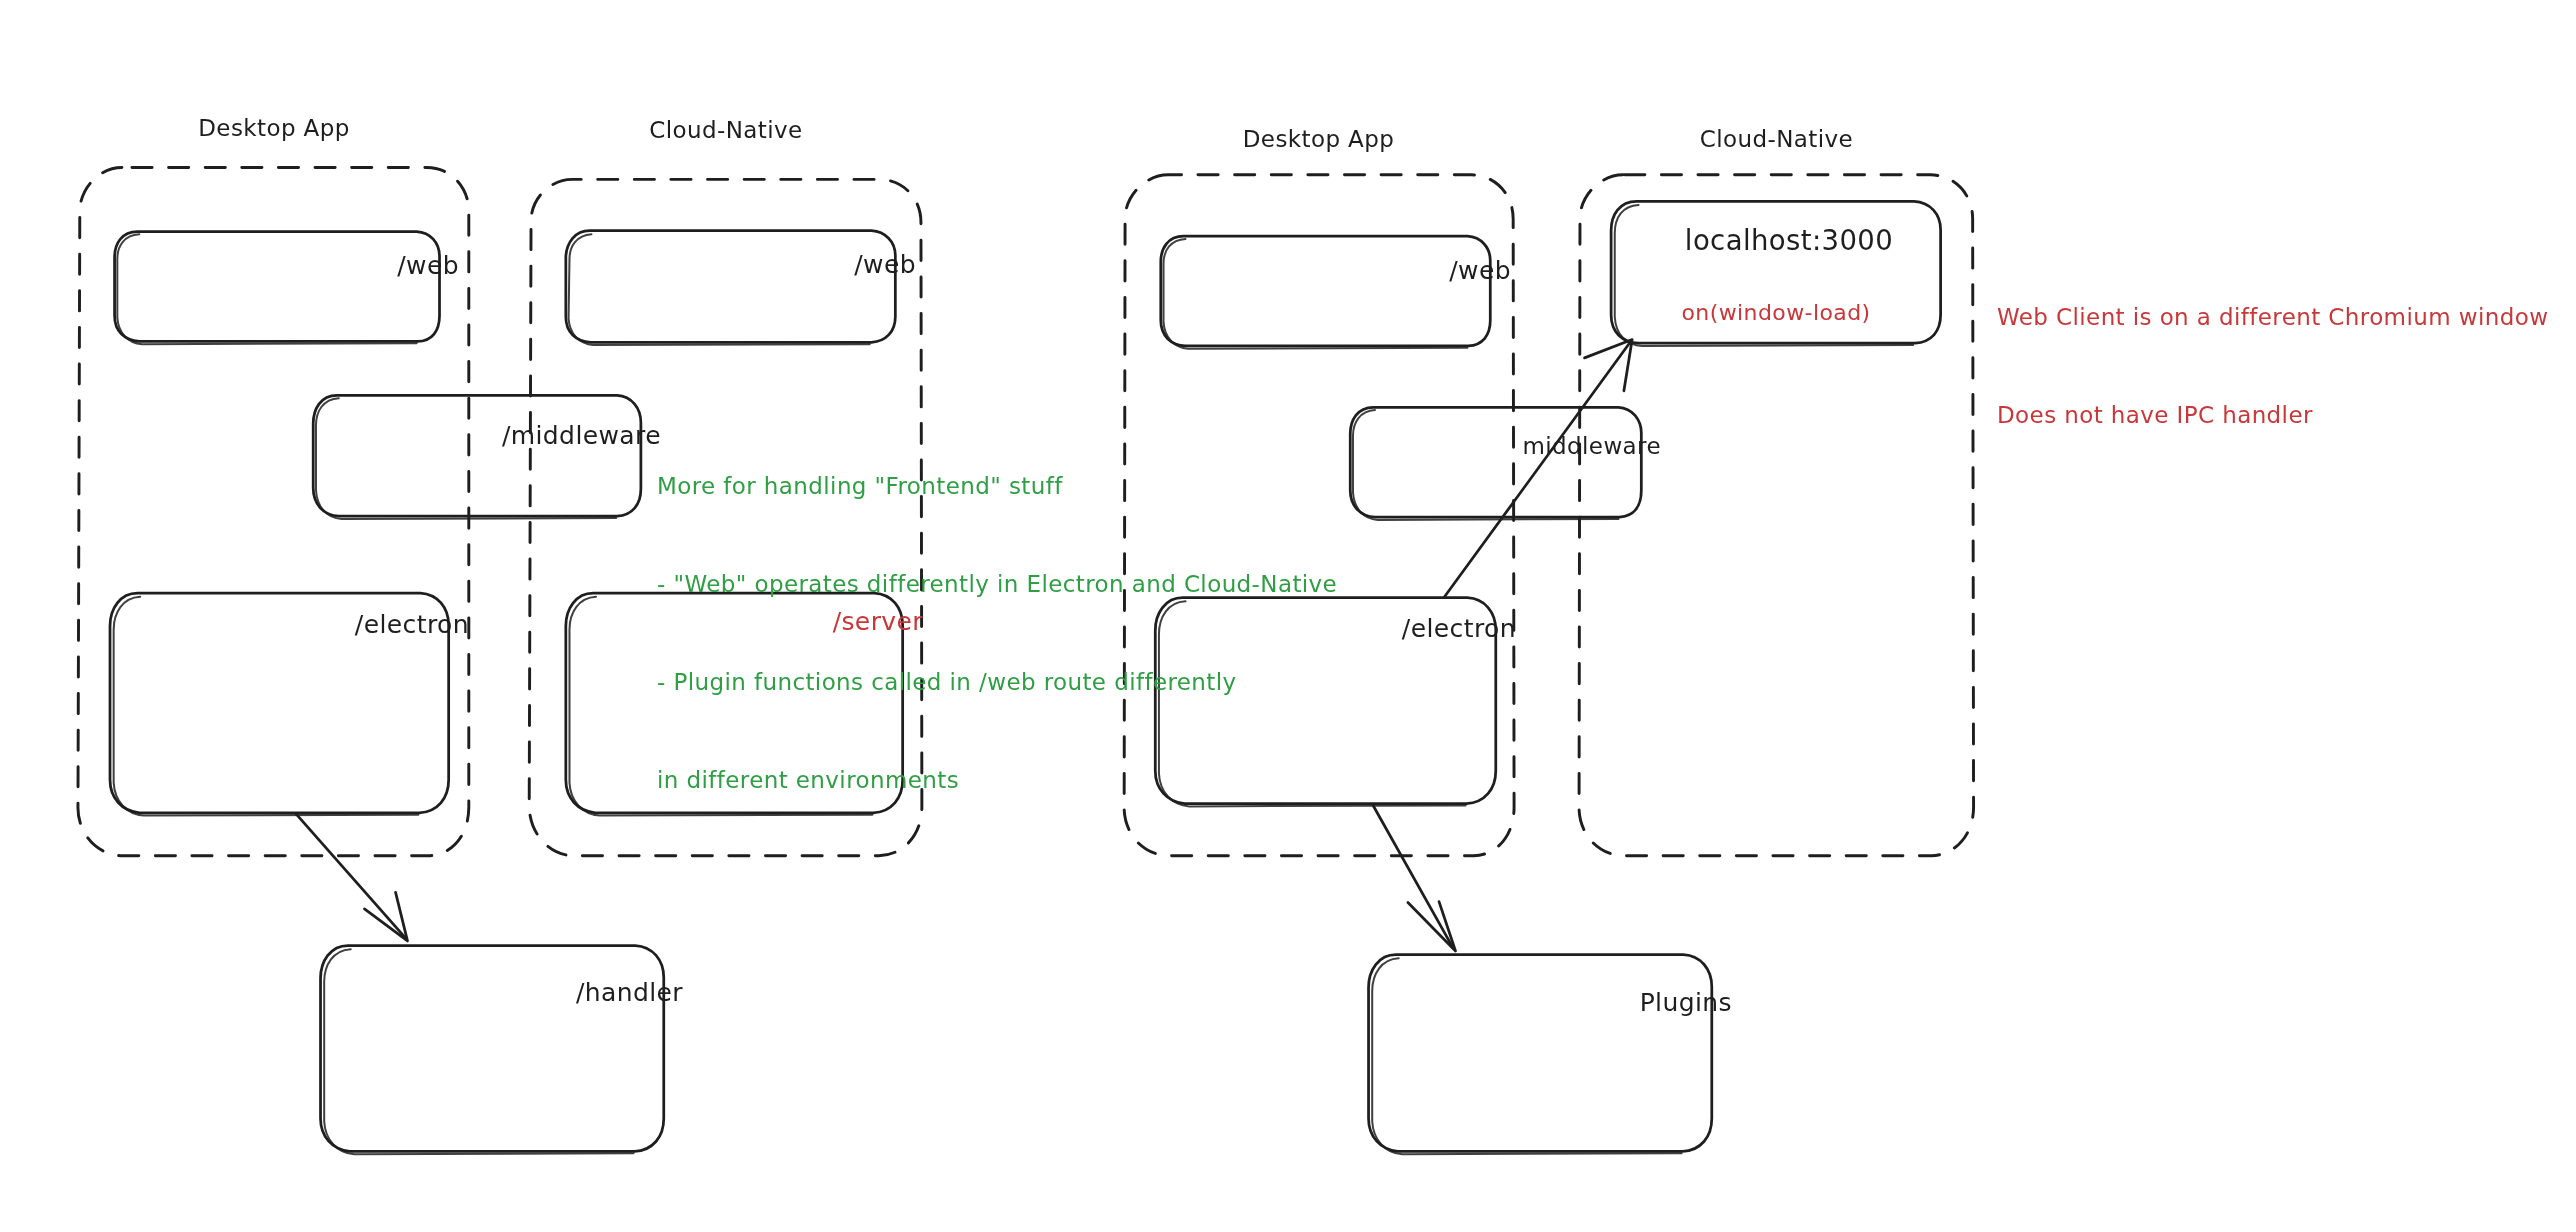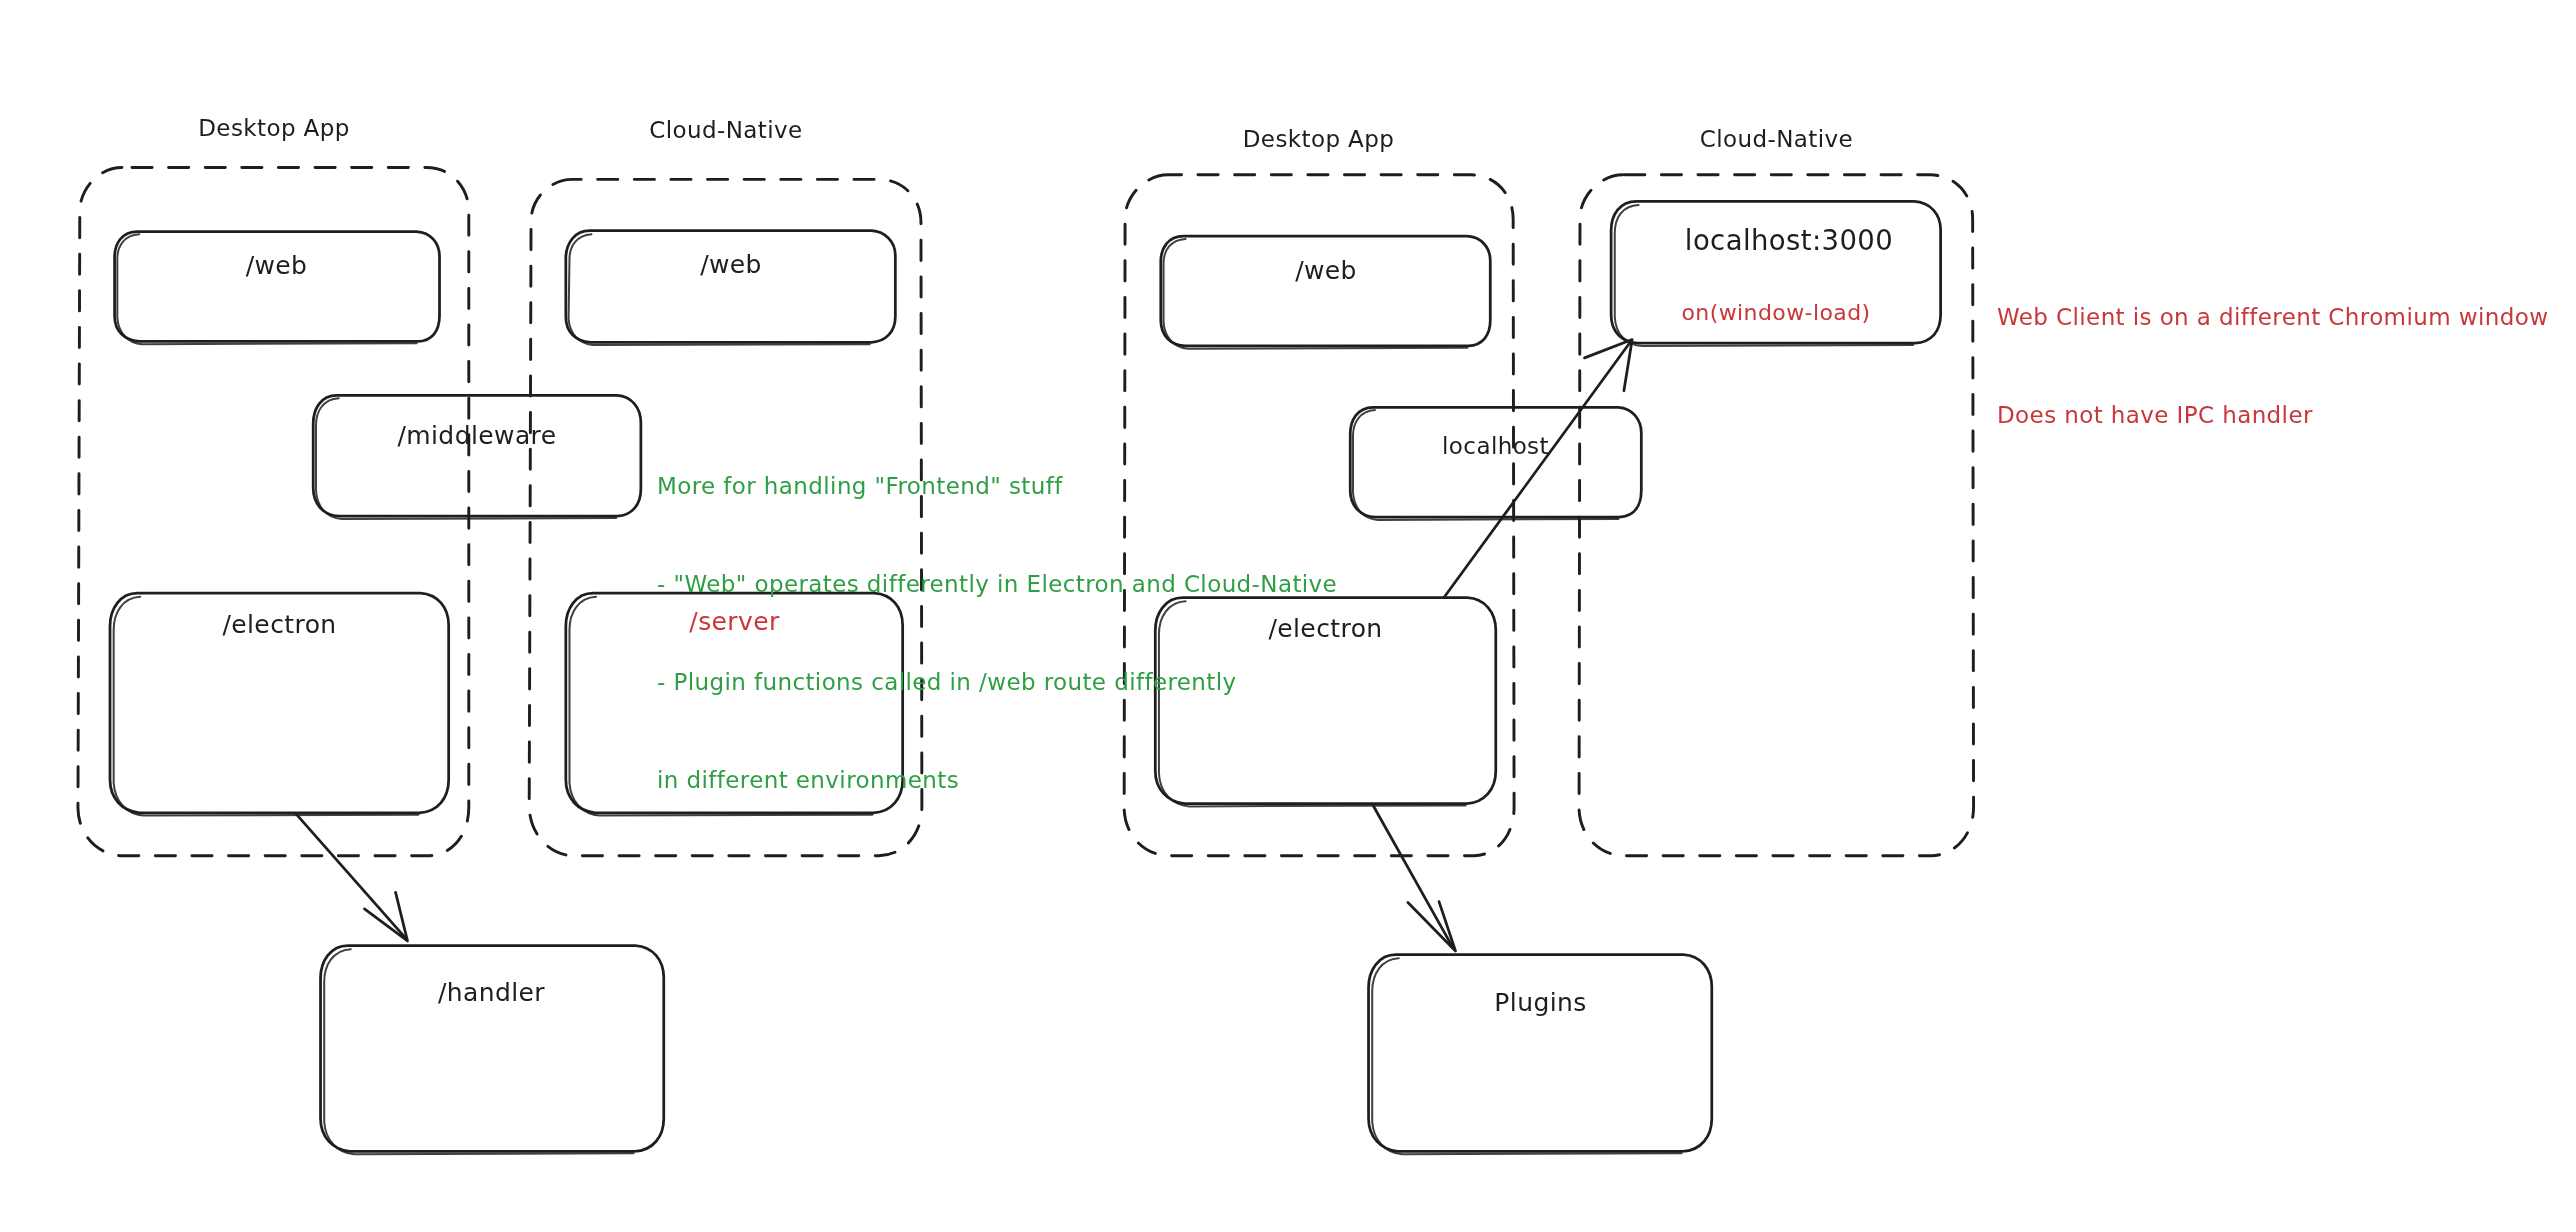--- a/index.html
+++ b/index.html
@@ -32,21 +32,22 @@
     color: #1e1e1e;
     letter-spacing: 0.4px;
     line-height: 1.0;
   }
   .grp-title {
     font-size: 23px;
     text-align: center;
   }
   .box-title {
     font-size: 25px;
-    text-align: center;
+    text-align: right;
+    margin-left: 20px;
   }
   .box-title-lg {
     font-size: 27.5px;
     text-align: center;
   }
   .note {
     font-size: 23px;
     line-height: 1.42;
     white-space: pre;
   }
@@ -180,21 +181,21 @@
   </div>
 
   <div class="lbl grp-title" style="left:1124px; top:128px; width:389px;">Desktop App</div>
   <div class="lbl grp-title" style="left:1579px; top:128px; width:395px;">Cloud-Native</div>
 
   <div class="lbl box-title txt-black" style="left:1161px; top:258px; width:330px;">/web</div>
 
   <div class="lbl box-title-lg txt-black" style="left:1611px; top:227px; width:330px;margin-left:13px;">localhost:3000</div>
   <div class="lbl txt-red" style="left:1611px; top:302px; width:330px; font-size:22px; text-align:center;">on(window-load)</div>
 
-  <div class="lbl box-title txt-black" style="left:1350px; top:435px; width:291px; font-size:23px;">localhost</div>
+  <div class="lbl box-title txt-black" style="left:1350px; top:435px; width:291px; font-size:23px;">middleware</div>
   <div class="lbl box-title txt-black" style="left:1155px; top:616px; width:341px;">/electron</div>
   <div class="lbl box-title txt-black" style="left:1369px; top:990px; width:343px;">Plugins</div>
 
   <div class="lbl note note-red" style="left:1997px; top:236px;">
     <div>Web Client is on a different Chromium window</div>
     <div>Does not have IPC handler</div>
   </div>
 
 </div>
 

